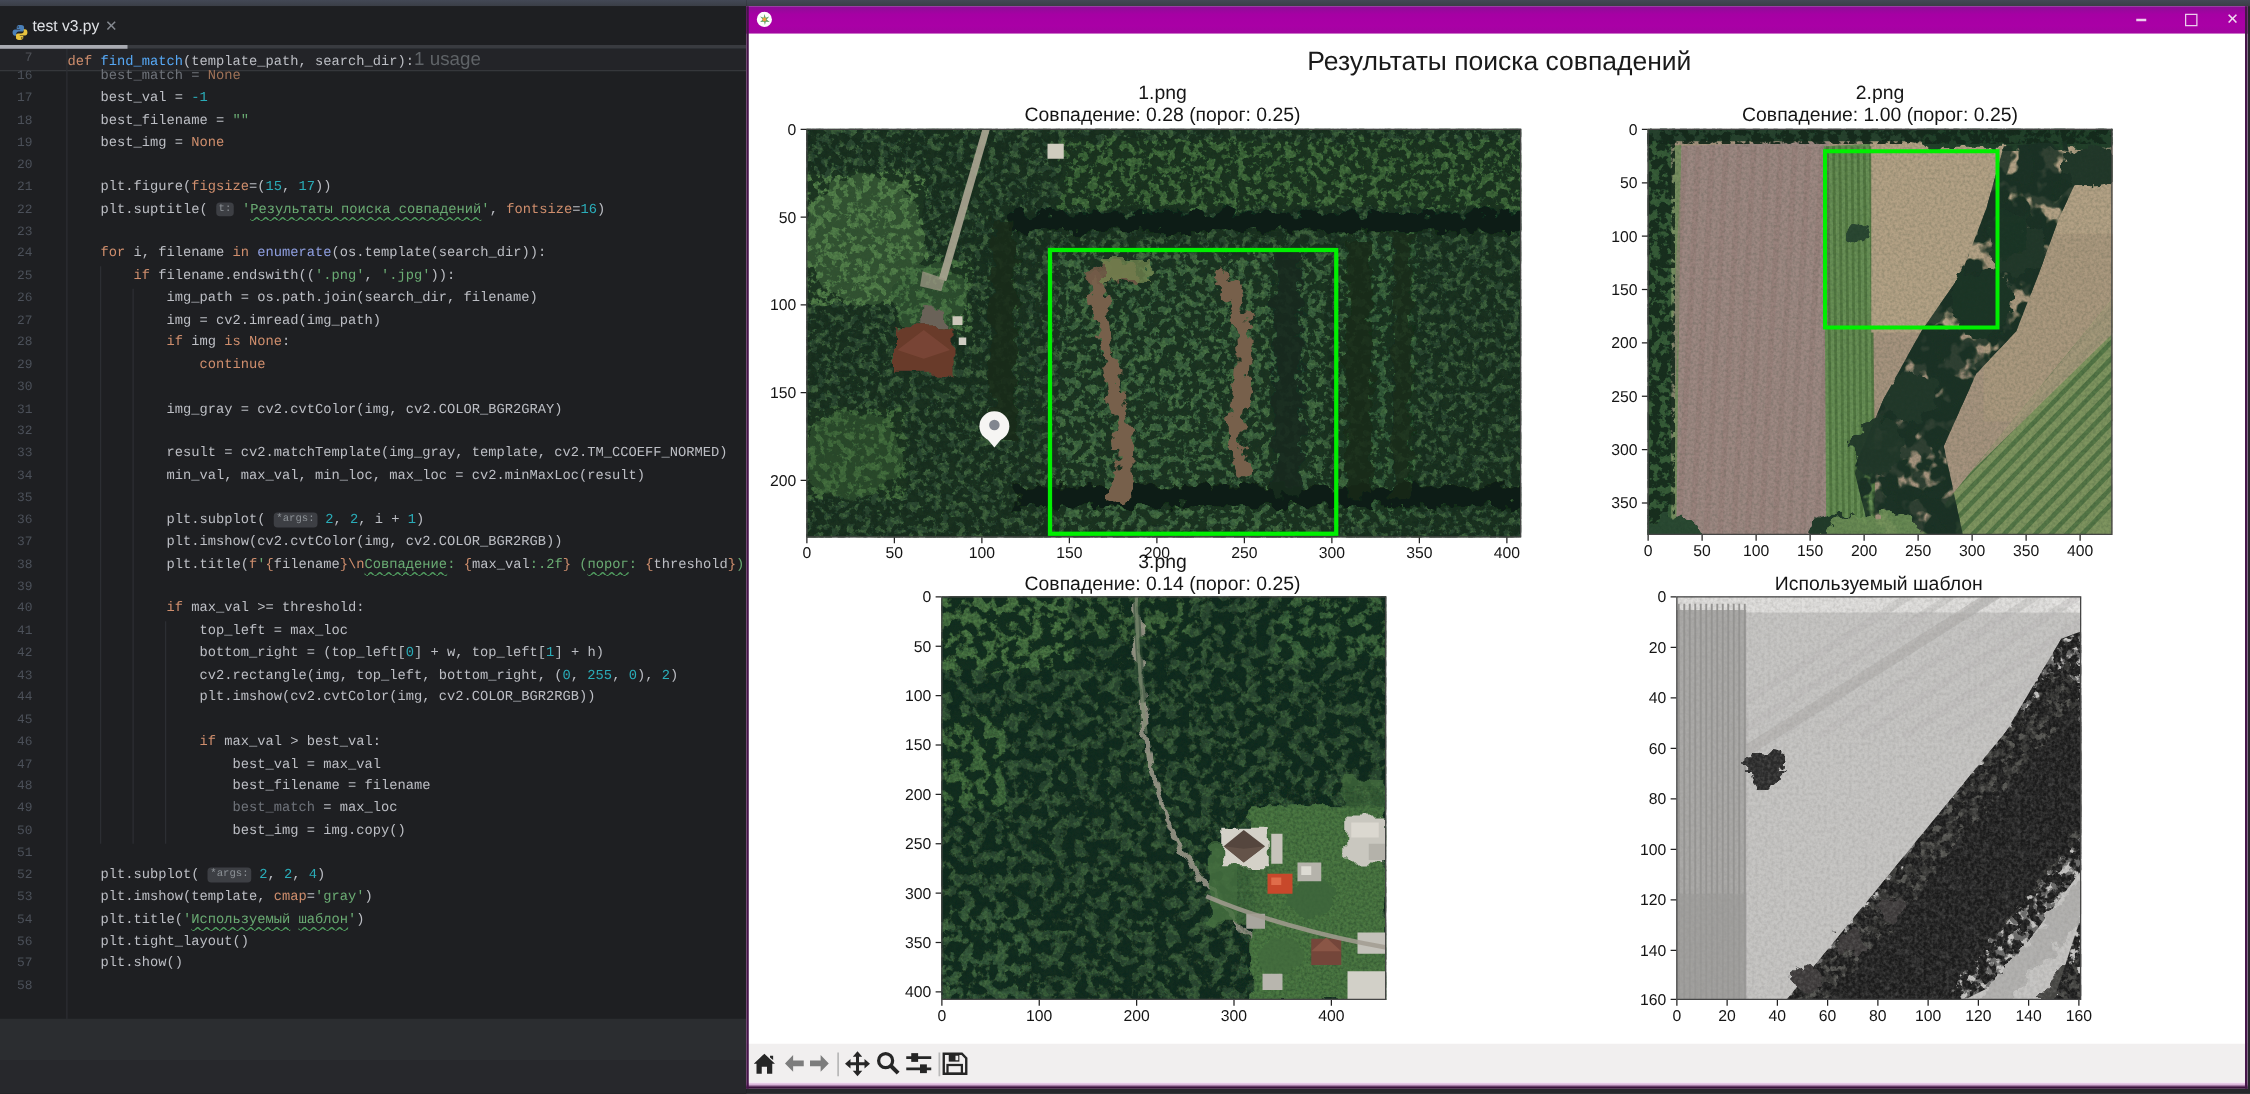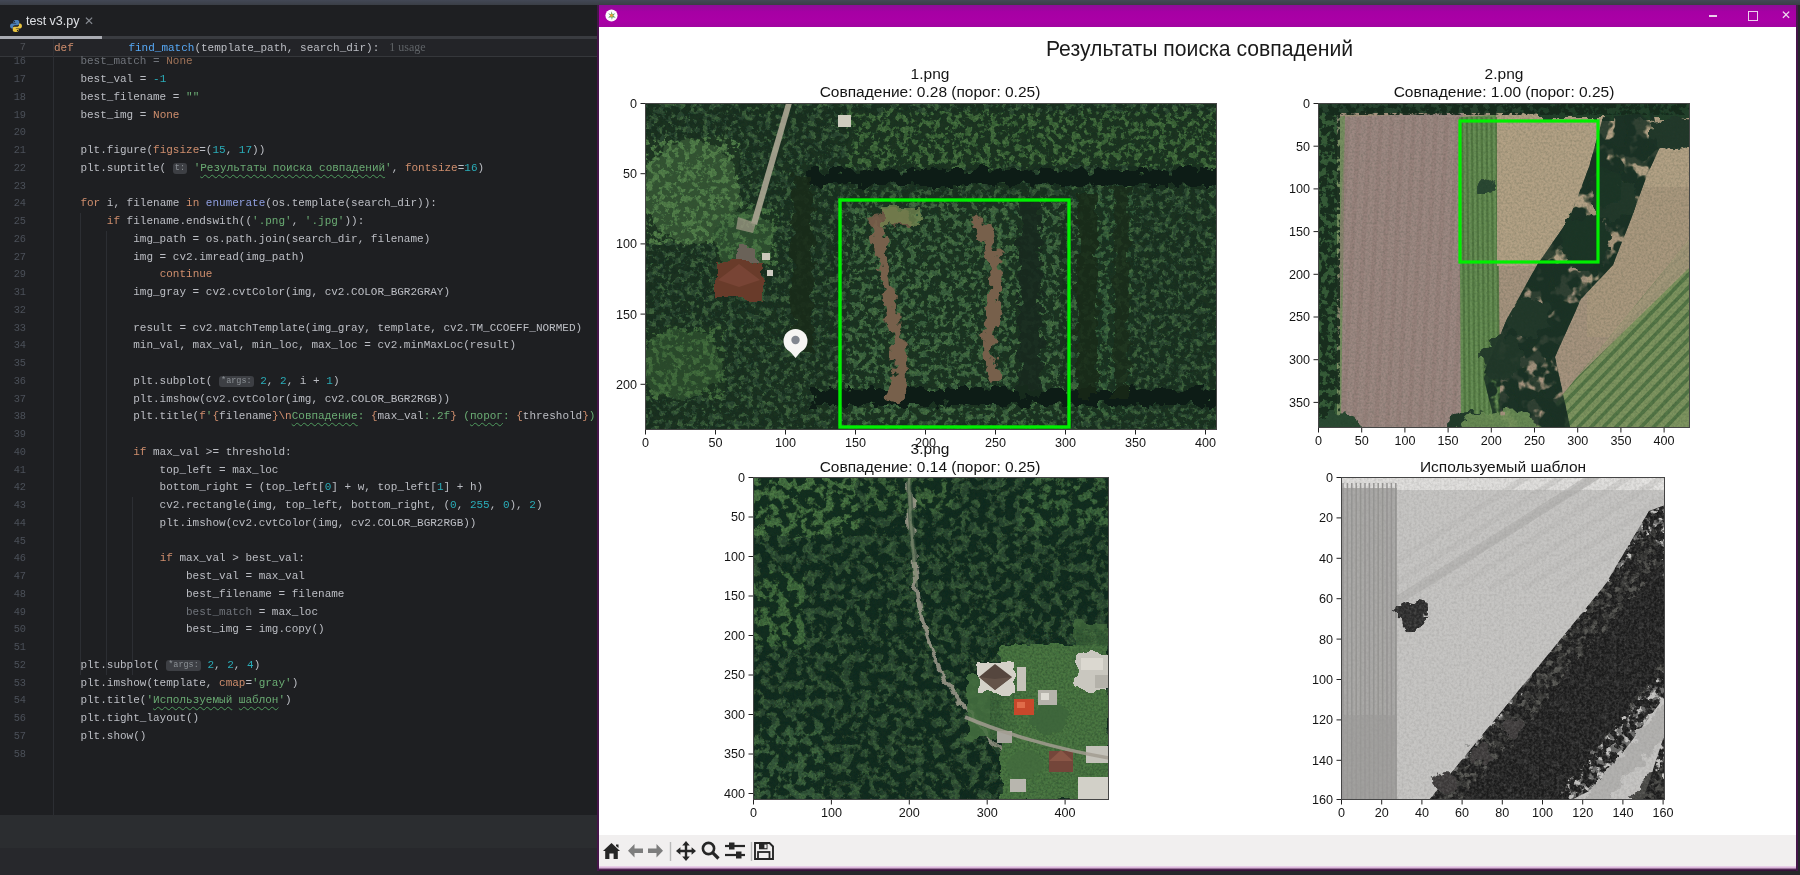--- a/index.html
+++ b/index.html
@@ -15,28 +15,28 @@
 #pyicon{position:absolute;left:9px;top:14px;width:14px;height:14px;}
 #sticky{position:absolute;left:0;top:39px;width:597px;height:18px;background:#232428;border-bottom:1px solid #35373b;}
 #sticky .ln{color:#4e5157;}
 #gutterline{position:absolute;left:53px;top:39px;width:1px;height:777px;background:#2c2e33;}
 #code{position:absolute;left:0;top:53.3px;width:597px;}
 .cl{position:relative;height:17.76px;line-height:17.76px;font-family:"Liberation Mono",monospace;font-size:11px;color:#bcbec4;white-space:pre;}
 .cl .ln{position:absolute;left:0;top:0;width:26px;text-align:right;color:#4b5059;font-size:10.3px;}
 .cl>span:nth-child(2){margin-left:54px;}
 #sticky .cl>span:nth-child(2){margin-left:54px;}
 .k{color:#cf8e6d;}
-.fn{color:#56a8f5;margin-left:48px;}
+.fn{color:#56a8f5;}
 .s{color:#6aab73;}
 .n{color:#2aacb8;}
 .b{color:#8f9fe0;}
 .dim{color:#6f737a;}
 .sq{color:#6aab73;text-decoration:underline;text-decoration-style:wavy;text-decoration-color:#4f9b5e;text-decoration-thickness:1px;text-underline-offset:2.5px;}
 .hint{display:inline-block;background:#3d3f44;color:#8c9196;font-size:8.5px;line-height:11.5px;border-radius:3px;padding:0 2px;vertical-align:1px;font-family:"Liberation Mono",monospace;}
-.usage{color:#5f6367;font-size:12px;font-family:Liberation Serif, serif;margin-left:10px;}
+.usage{color:#5f6367;font-size:15px;font-family:Liberation Sans, sans-serif;}
 .ig{position:absolute;width:1px;background:#2c2e33;}
 #idebottom1{position:absolute;left:0;top:815px;width:597px;height:33px;background:#2b2d30;}
 #idebottom2{position:absolute;left:0;top:848px;width:597px;height:27px;background:#27282c;}
 
 #fig{position:absolute;left:597px;top:5px;width:1201px;height:866px;background:#ffffff;}
 #fig .bl{position:absolute;left:0;top:0;width:2px;height:866px;background:#46154a;z-index:5;}
 #fig .br{position:absolute;right:0;top:0;width:2px;height:866px;background:#46154a;z-index:5;}
 #titlebar{position:absolute;left:0;top:0;width:1201px;height:22px;background:linear-gradient(#8d0e97 0%,#a600a4 30%,#aa00a6 70%,#a105a0 100%);}
 #titlebar .ttext{position:absolute;left:23px;top:5px;color:#f2e9f2;font-size:10.5px;margin-top:36px;}
 #canvas{position:absolute;left:0;top:22px;width:1201px;height:808px;background:#fff;}
@@ -71,21 +71,23 @@
 <div class="cl"><span class="ln">18</span><span>    best_filename = </span><span class="s">""</span></div>
 <div class="cl"><span class="ln">19</span><span>    best_img = </span><span class="k">None</span></div>
 <div class="cl"><span class="ln">20</span></div>
 <div class="cl"><span class="ln">21</span><span>    plt.figure(</span><span class="k">figsize</span><span>=(</span><span class="n">15</span><span>, </span><span class="n">17</span><span>))</span></div>
 <div class="cl"><span class="ln">22</span><span>    plt.suptitle( </span><span class="hint">t:</span><span> </span><span class="s">'</span><span class="sq">Результаты поиска совпадений</span><span class="s">'</span><span>, </span><span class="k">fontsize</span><span>=</span><span class="n">16</span><span>)</span></div>
 <div class="cl"><span class="ln">23</span></div>
 <div class="cl"><span class="ln">24</span><span>    </span><span class="k">for</span><span> i, filename </span><span class="k">in</span><span> </span><span class="b">enumerate</span><span>(os.template(search_dir)):</span></div>
 <div class="cl"><span class="ln">25</span><span>        </span><span class="k">if</span><span> filename.endswith((</span><span class="s">'.png'</span><span>, </span><span class="s">'.jpg'</span><span>)):</span></div>
 <div class="cl"><span class="ln">26</span><span>            img_path = os.path.join(search_dir, filename)</span></div>
 <div class="cl"><span class="ln">27</span><span>            img = cv2.imread(img_path)</span></div>
+<div class="cl"><span class="ln">28</span><span>            </span><span class="k">if</span><span> img </span><span class="k">is</span><span> </span><span class="k">None</span><span>:</span></div>
 <div class="cl"><span class="ln">29</span><span>                </span><span class="k">continue</span></div>
+<div class="cl"><span class="ln">30</span></div>
 <div class="cl"><span class="ln">31</span><span>            img_gray = cv2.cvtColor(img, cv2.COLOR_BGR2GRAY)</span></div>
 <div class="cl"><span class="ln">32</span></div>
 <div class="cl"><span class="ln">33</span><span>            result = cv2.matchTemplate(img_gray, template, cv2.TM_CCOEFF_NORMED)</span></div>
 <div class="cl"><span class="ln">34</span><span>            min_val, max_val, min_loc, max_loc = cv2.minMaxLoc(result)</span></div>
 <div class="cl"><span class="ln">35</span></div>
 <div class="cl"><span class="ln">36</span><span>            plt.subplot( </span><span class="hint">*args:</span><span> </span><span class="n">2</span><span>, </span><span class="n">2</span><span>, i + </span><span class="n">1</span><span>)</span></div>
 <div class="cl"><span class="ln">37</span><span>            plt.imshow(cv2.cvtColor(img, cv2.COLOR_BGR2RGB))</span></div>
 <div class="cl"><span class="ln">38</span><span>            plt.title(</span><span class="k">f</span><span class="s">'</span><span class="k">{</span><span>filename</span><span class="k">}\n</span><span class="sq">Совпадение</span><span class="s">: </span><span class="k">{</span><span>max_val</span><span class="s">:.2f</span><span class="k">}</span><span class="s"> (</span><span class="sq">порог</span><span class="s">: </span><span class="k">{</span><span>threshold</span><span class="k">}</span><span class="s">)'</span></div>
 <div class="cl"><span class="ln">39</span></div>
 <div class="cl"><span class="ln">40</span><span>            </span><span class="k">if</span><span> max_val &gt;= threshold:</span></div>

